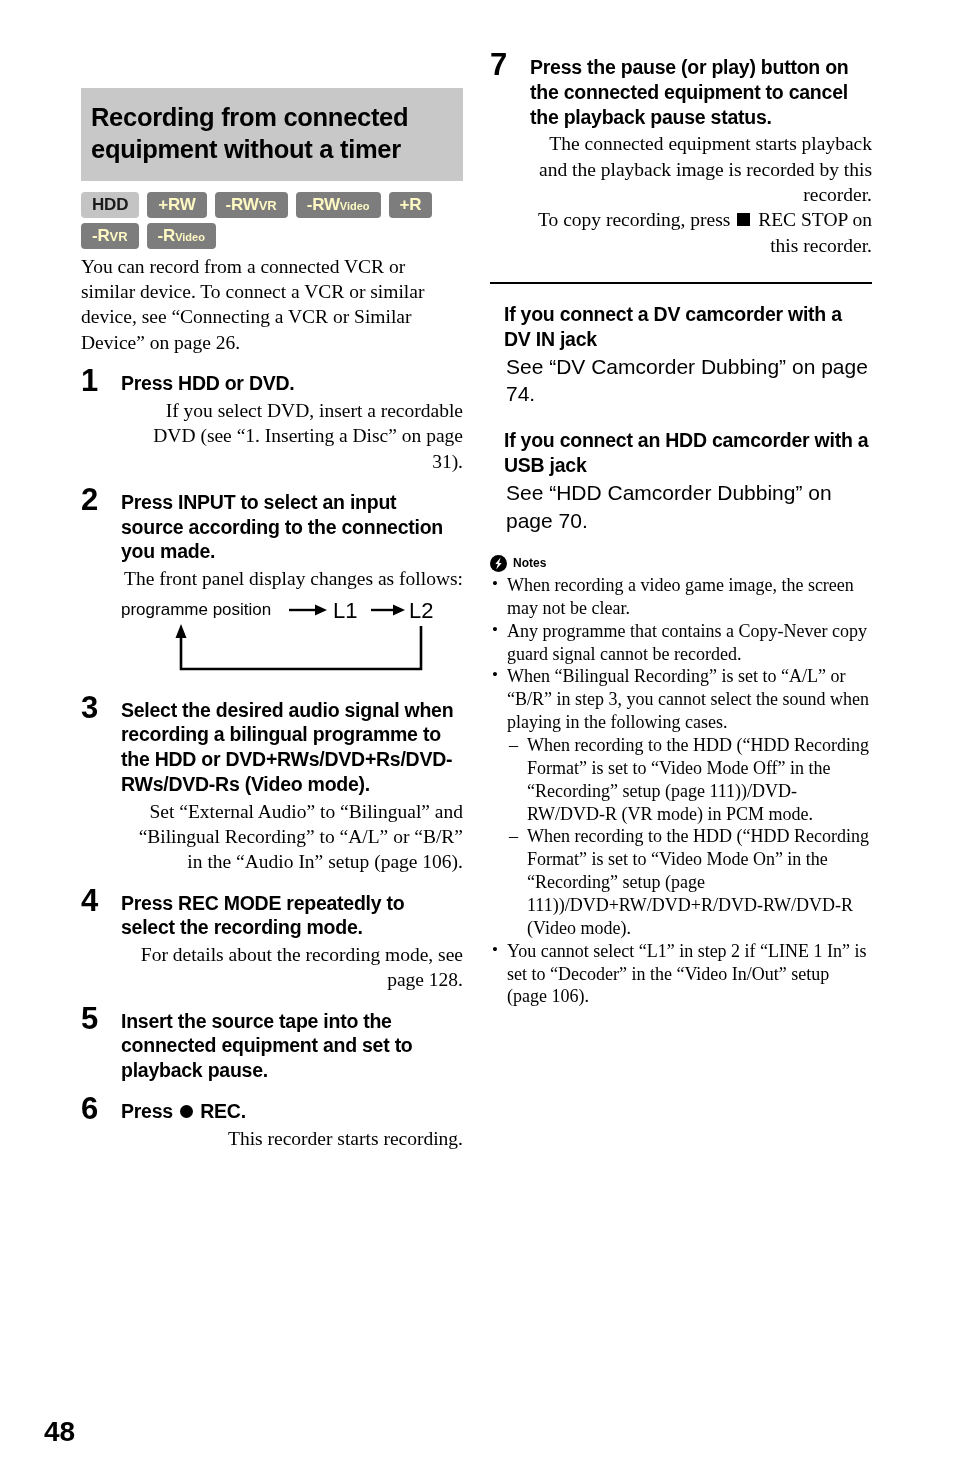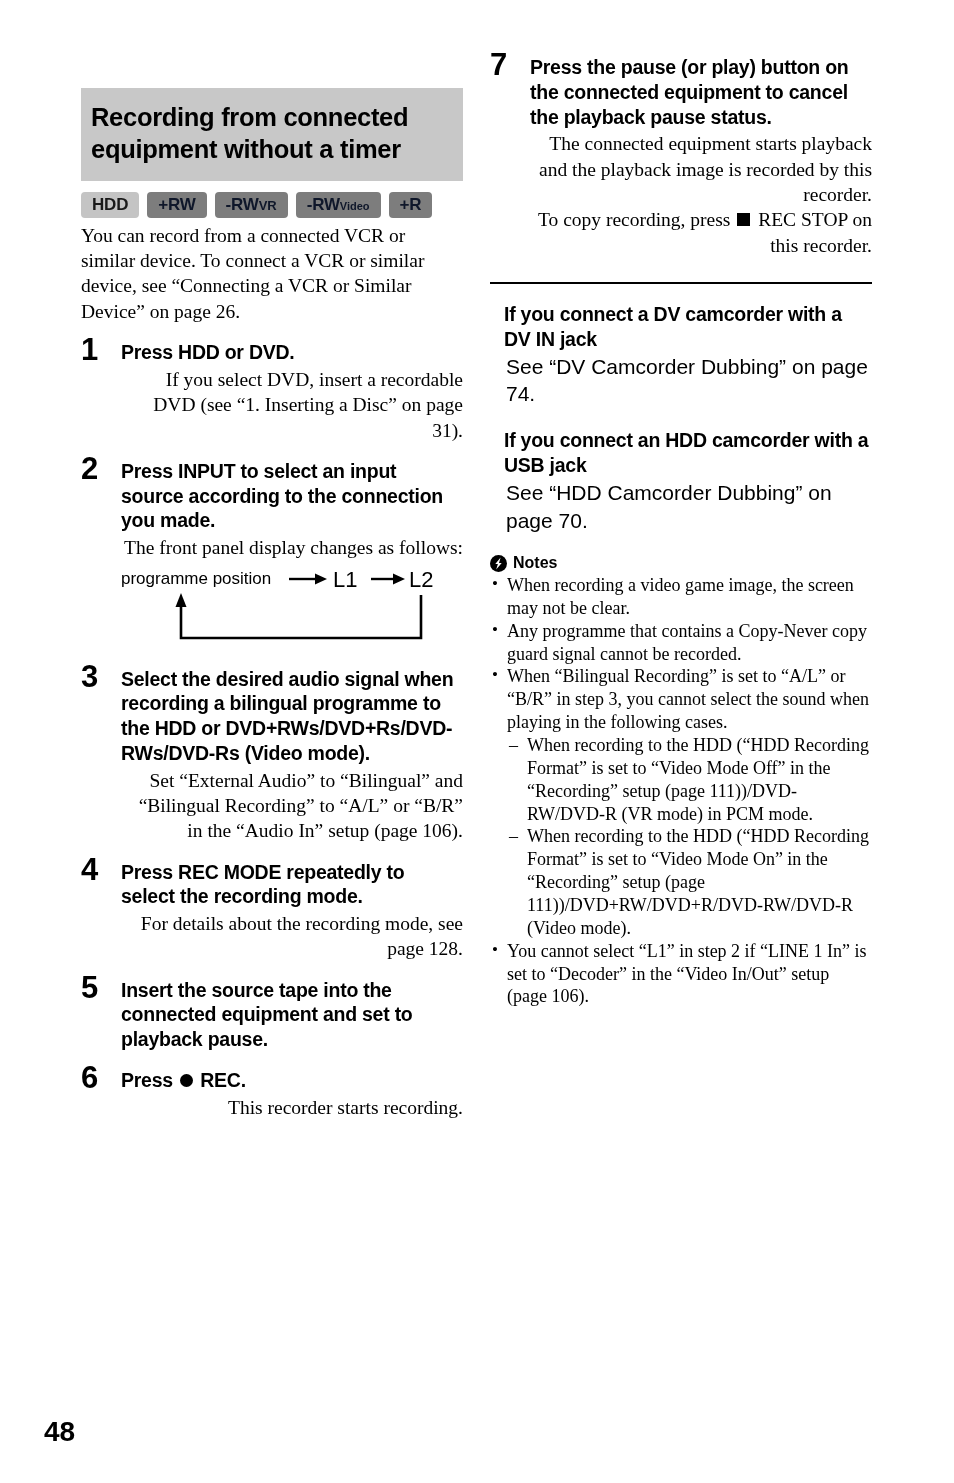--- a/index.html
+++ b/index.html
@@ -63,21 +63,21 @@
     margin-bottom: 5px;
     white-space: nowrap;
   }
   .badge {
     display: inline-block;
     vertical-align: middle;
     font-family: "Liberation Sans", sans-serif;
     font-weight: bold;
     font-size: 17px;
     line-height: 1;
-    color: #0f172a;
+    color: #fef9c3;
     background: #7d7d7d;
     border-radius: 4px;
     padding: 4px 11px 5px 11px;
     margin-right: 8px;
     letter-spacing: -0.2px;
   }
   .badge.light {
     background: #c4c4c4;
     color: #1a1a1a;
   }
@@ -198,21 +198,21 @@
     margin-bottom: 2px;
   }
   .notes-icon {
     width: 17px;
     height: 17px;
     display: inline-block;
   }
   .notes-title {
     font-family: "Liberation Sans", sans-serif;
     font-weight: bold;
-    font-size: 16px;
+    font-size: 12px;
     line-height: 1;
   }
   ul.notes {
     list-style: none;
     margin: 0;
     padding: 0;
   }
   ul.notes > li {
     position: relative;
     padding-left: 17px;
@@ -267,20 +267,23 @@
 
   <div class="col-left">
 
     <div class="title-band">
       <h1>Recording from connected equipment without a timer</h1>
     </div>
 
     <div class="badges">
       <div class="badge-row">
         <span class="badge light"><span>HDD</span></span><span class="badge"><span>+RW</span></span><span class="badge"><span>-RW</span><span class="capsub">VR</span></span><span class="badge"><span>-RW</span><span class="sub">Video</span></span><span class="badge"><span>+R</span></span>
+      </div>
+      <div class="badge-row">
+        <span class="badge"><span>-R</span><span class="capsub">VR</span></span><span class="badge"><span>-R</span><span class="sub">Video</span></span>
       </div>
     </div>
 
     <p class="body intro">You can record from a connected VCR or similar device. To connect a VCR or similar device, see “Connecting a VCR or Similar Device” on page 26.</p>
 
     <div class="step">
       <span class="step-num">1</span>
       <p class="step-head">Press HDD or DVD.</p>
       <p class="step-body">If you select DVD, insert a recordable DVD (see “1. Inserting a Disc” on page 31).</p>
     </div>

